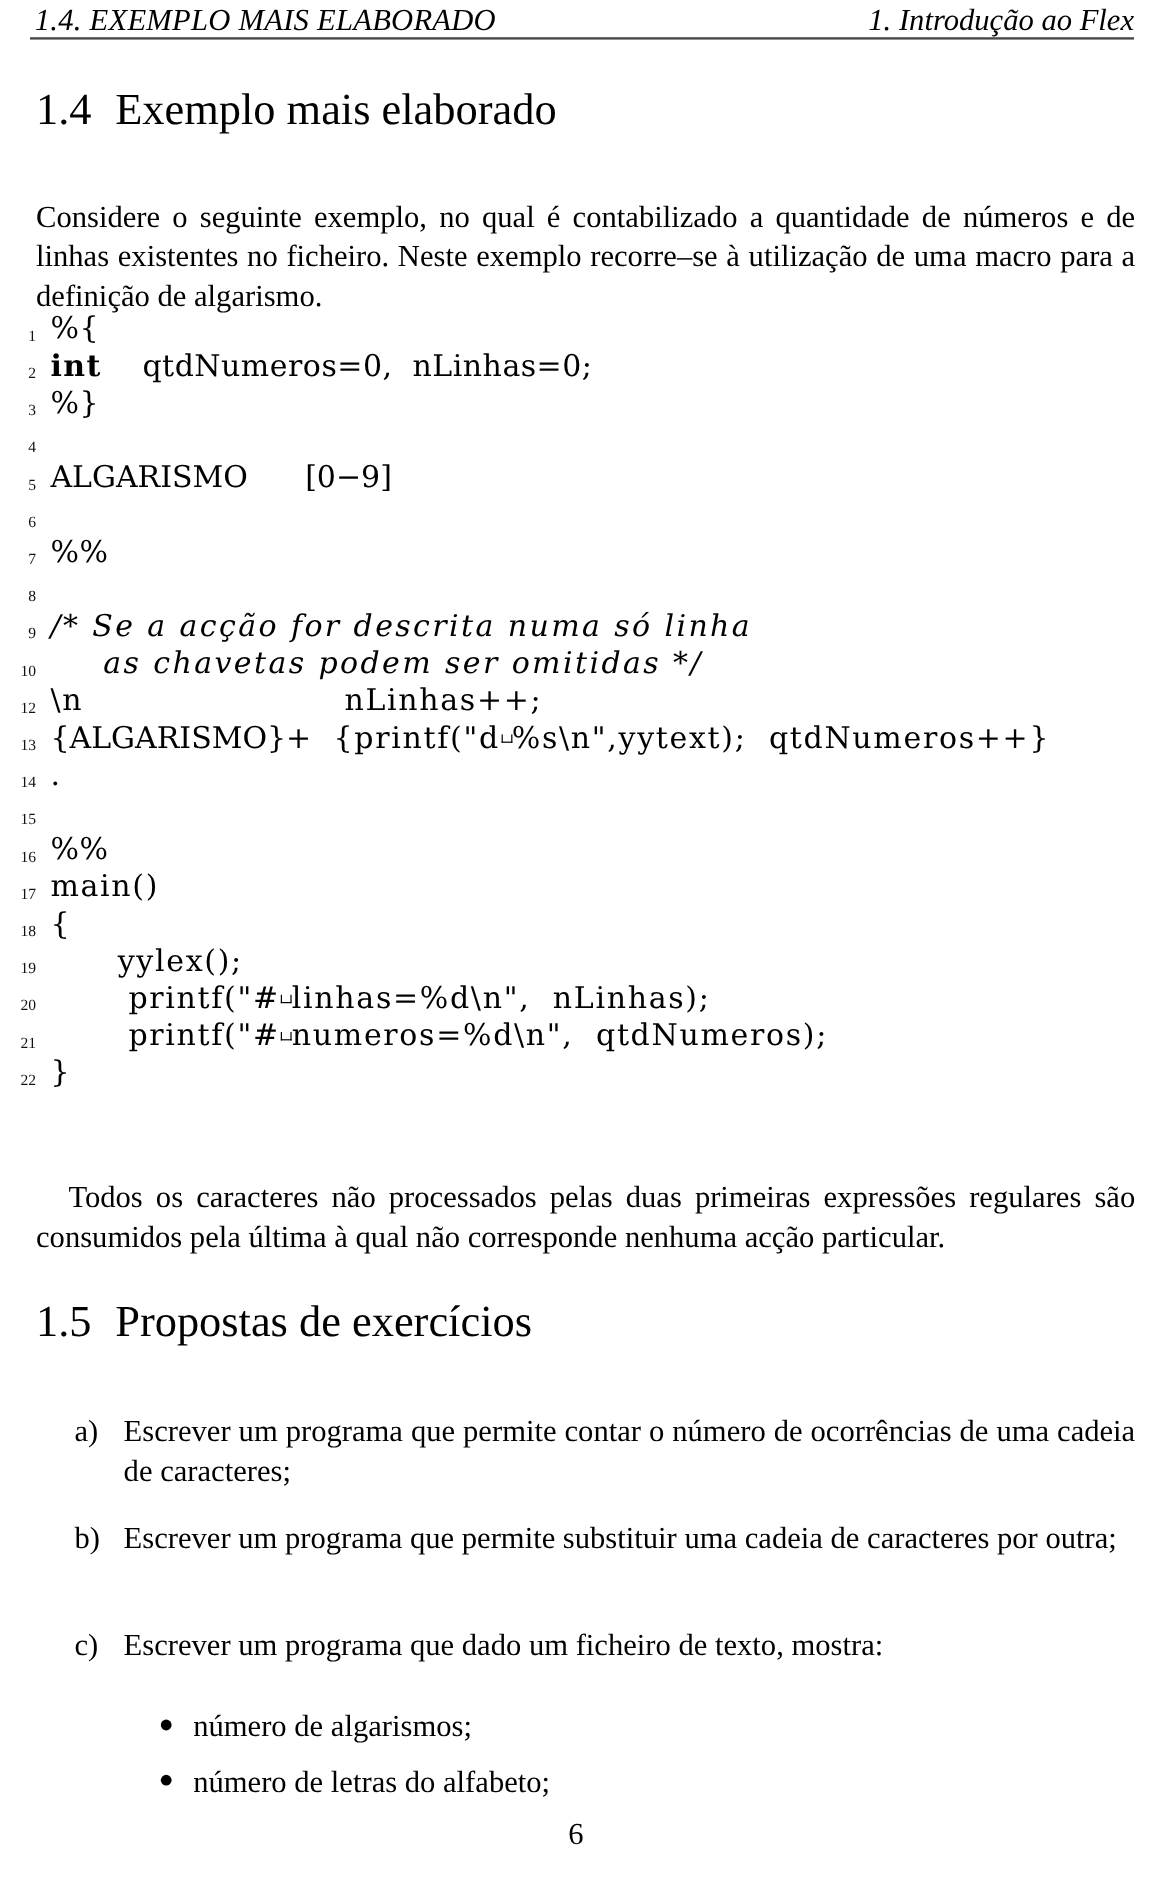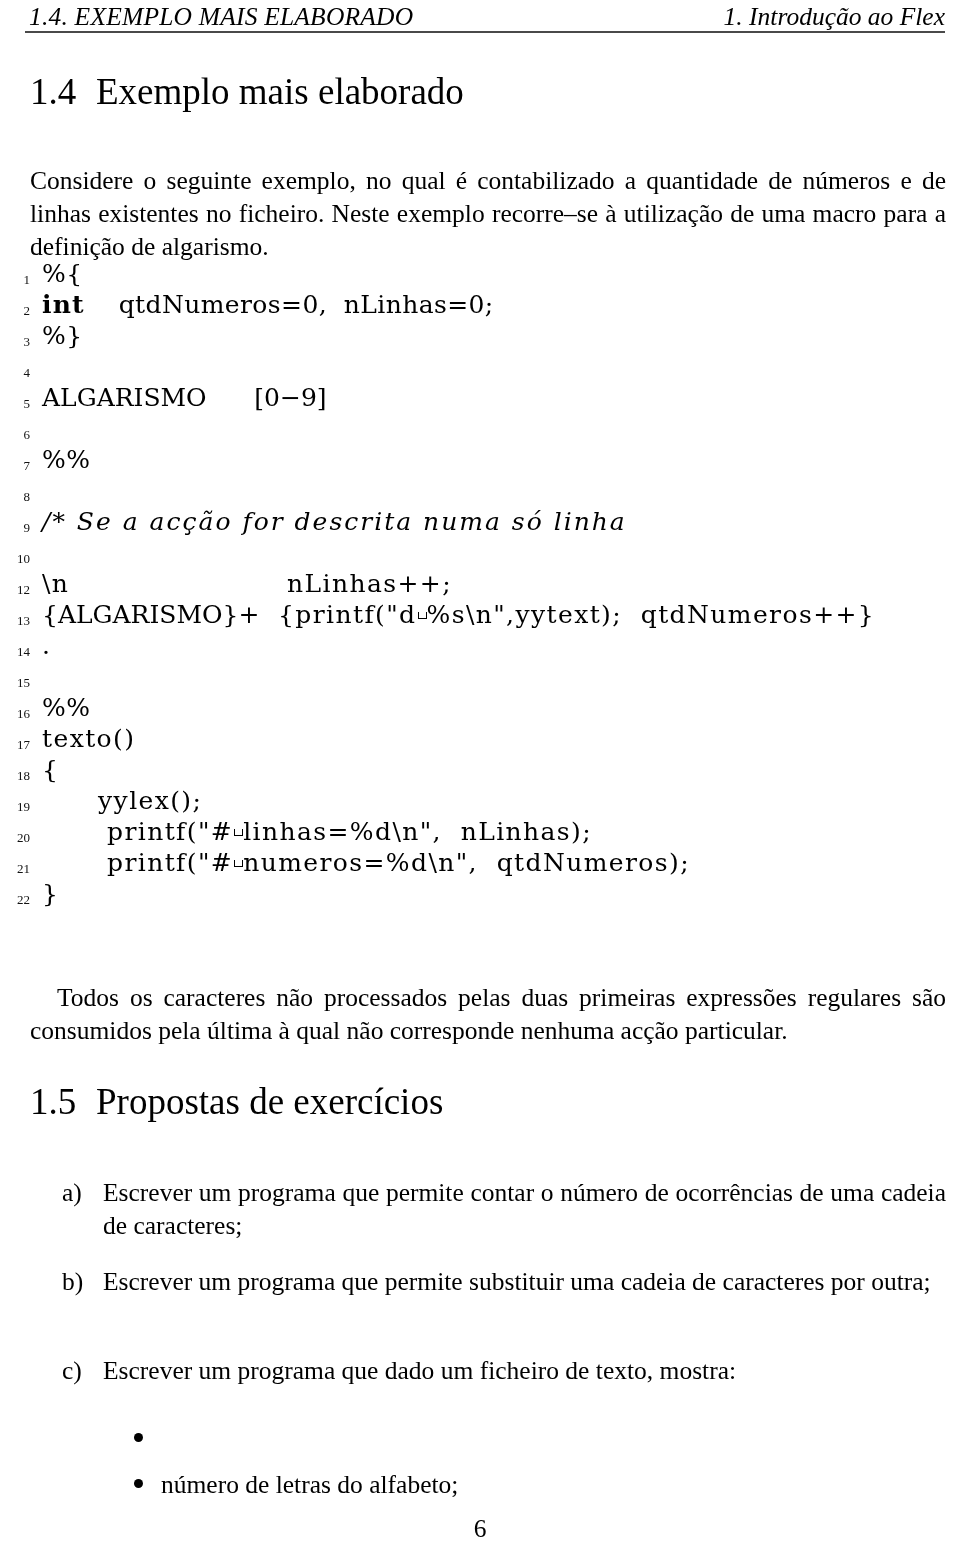--- a/index.html
+++ b/index.html
@@ -246,20 +246,21 @@
     <span class="code"></span>
   </div>
 
   <div class="code-line">
     <span class="ln">9</span>
     <span class="code cmt">/* Se a acção for descrita numa só linha</span>
   </div>
 
   <div class="code-line">
     <span class="ln">10</span>
+    <span class="code cmt" style="left:86px;">as chavetas podem ser omitidas */</span>
   </div>
 
 
   <div class="code-line">
     <span class="ln">12</span>
     <span class="code spaced">\n</span>
     <span class="code spaced" style="left:287px;">nLinhas++;</span>
   </div>
 
   <div class="code-line">
@@ -278,21 +279,21 @@
     <span class="code"></span>
   </div>
 
   <div class="code-line">
     <span class="ln">16</span>
     <span class="code">%%</span>
   </div>
 
   <div class="code-line">
     <span class="ln">17</span>
-    <span class="code spaced">texto()</span>
+    <span class="code spaced">main()</span>
   </div>
 
   <div class="code-line">
     <span class="ln">18</span>
     <span class="code">{</span>
   </div>
 
   <div class="code-line">
     <span class="ln">19</span>
     <span class="code spaced">      yylex();</span>
@@ -331,20 +332,21 @@
   <span class="enum-text">Escrever um programa que permite substituir uma cadeia de caracteres por outra;</span>
 </div>
 
 <div class="enum-item" id="enum-c">
   <span class="enum-marker">c)</span>
   <span class="enum-text">Escrever um programa que dado um ficheiro de texto, mostra:</span>
 </div>
 
 <div class="bullet-item" id="bullet-0">
   <span class="bullet-dot"></span>
+  <span class="bullet-text">número de algarismos;</span>
 </div>
 
 <div class="bullet-item" id="bullet-1">
   <span class="bullet-dot"></span>
   <span class="bullet-text">número de letras do alfabeto;</span>
 </div>
 
 <div class="page-number">6</div>
 
 </body></html>

